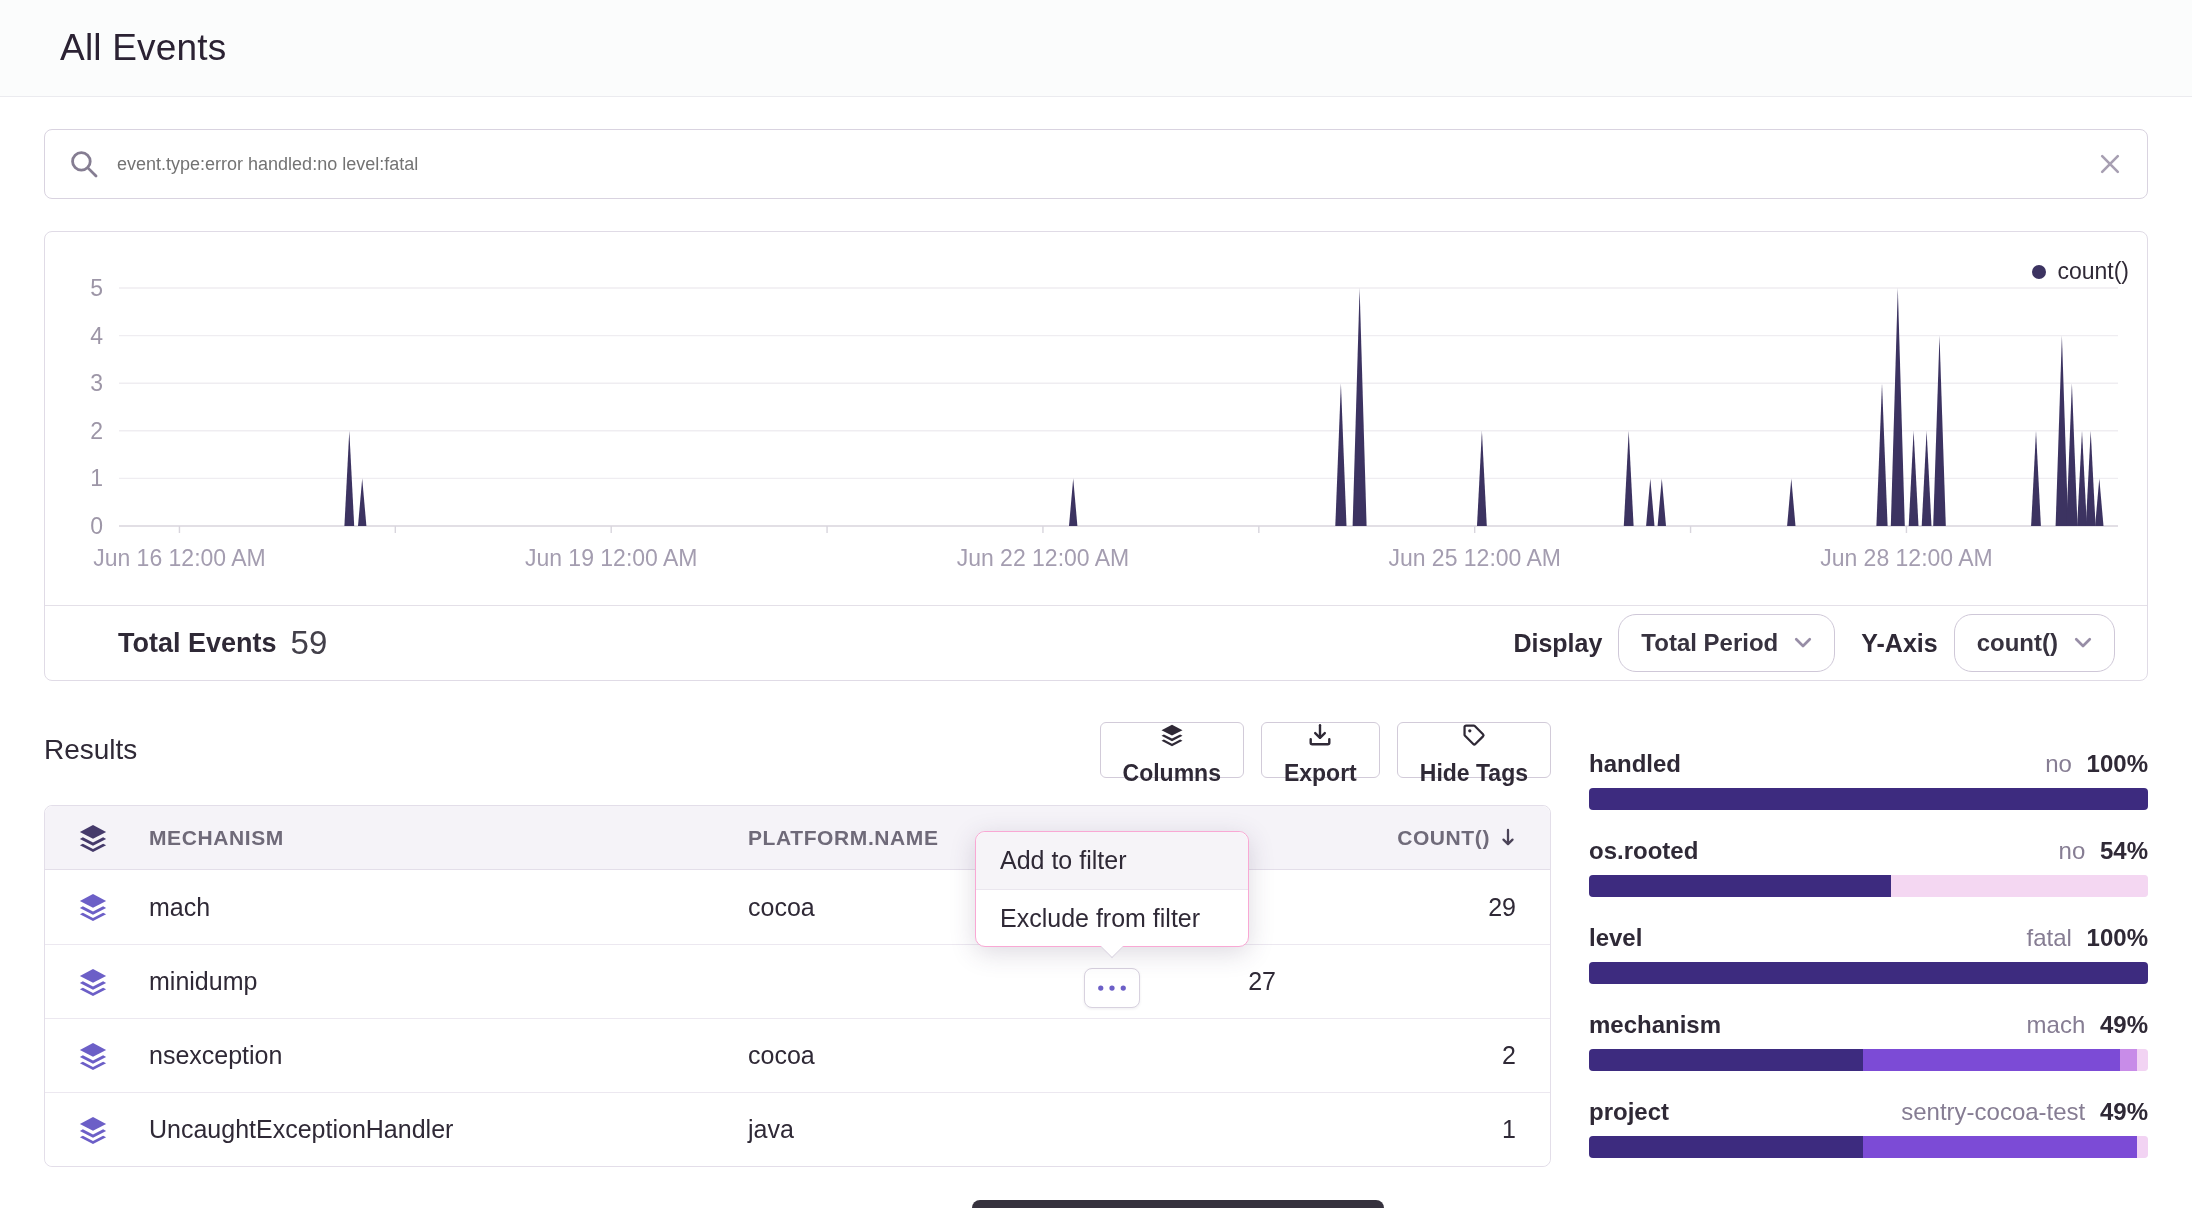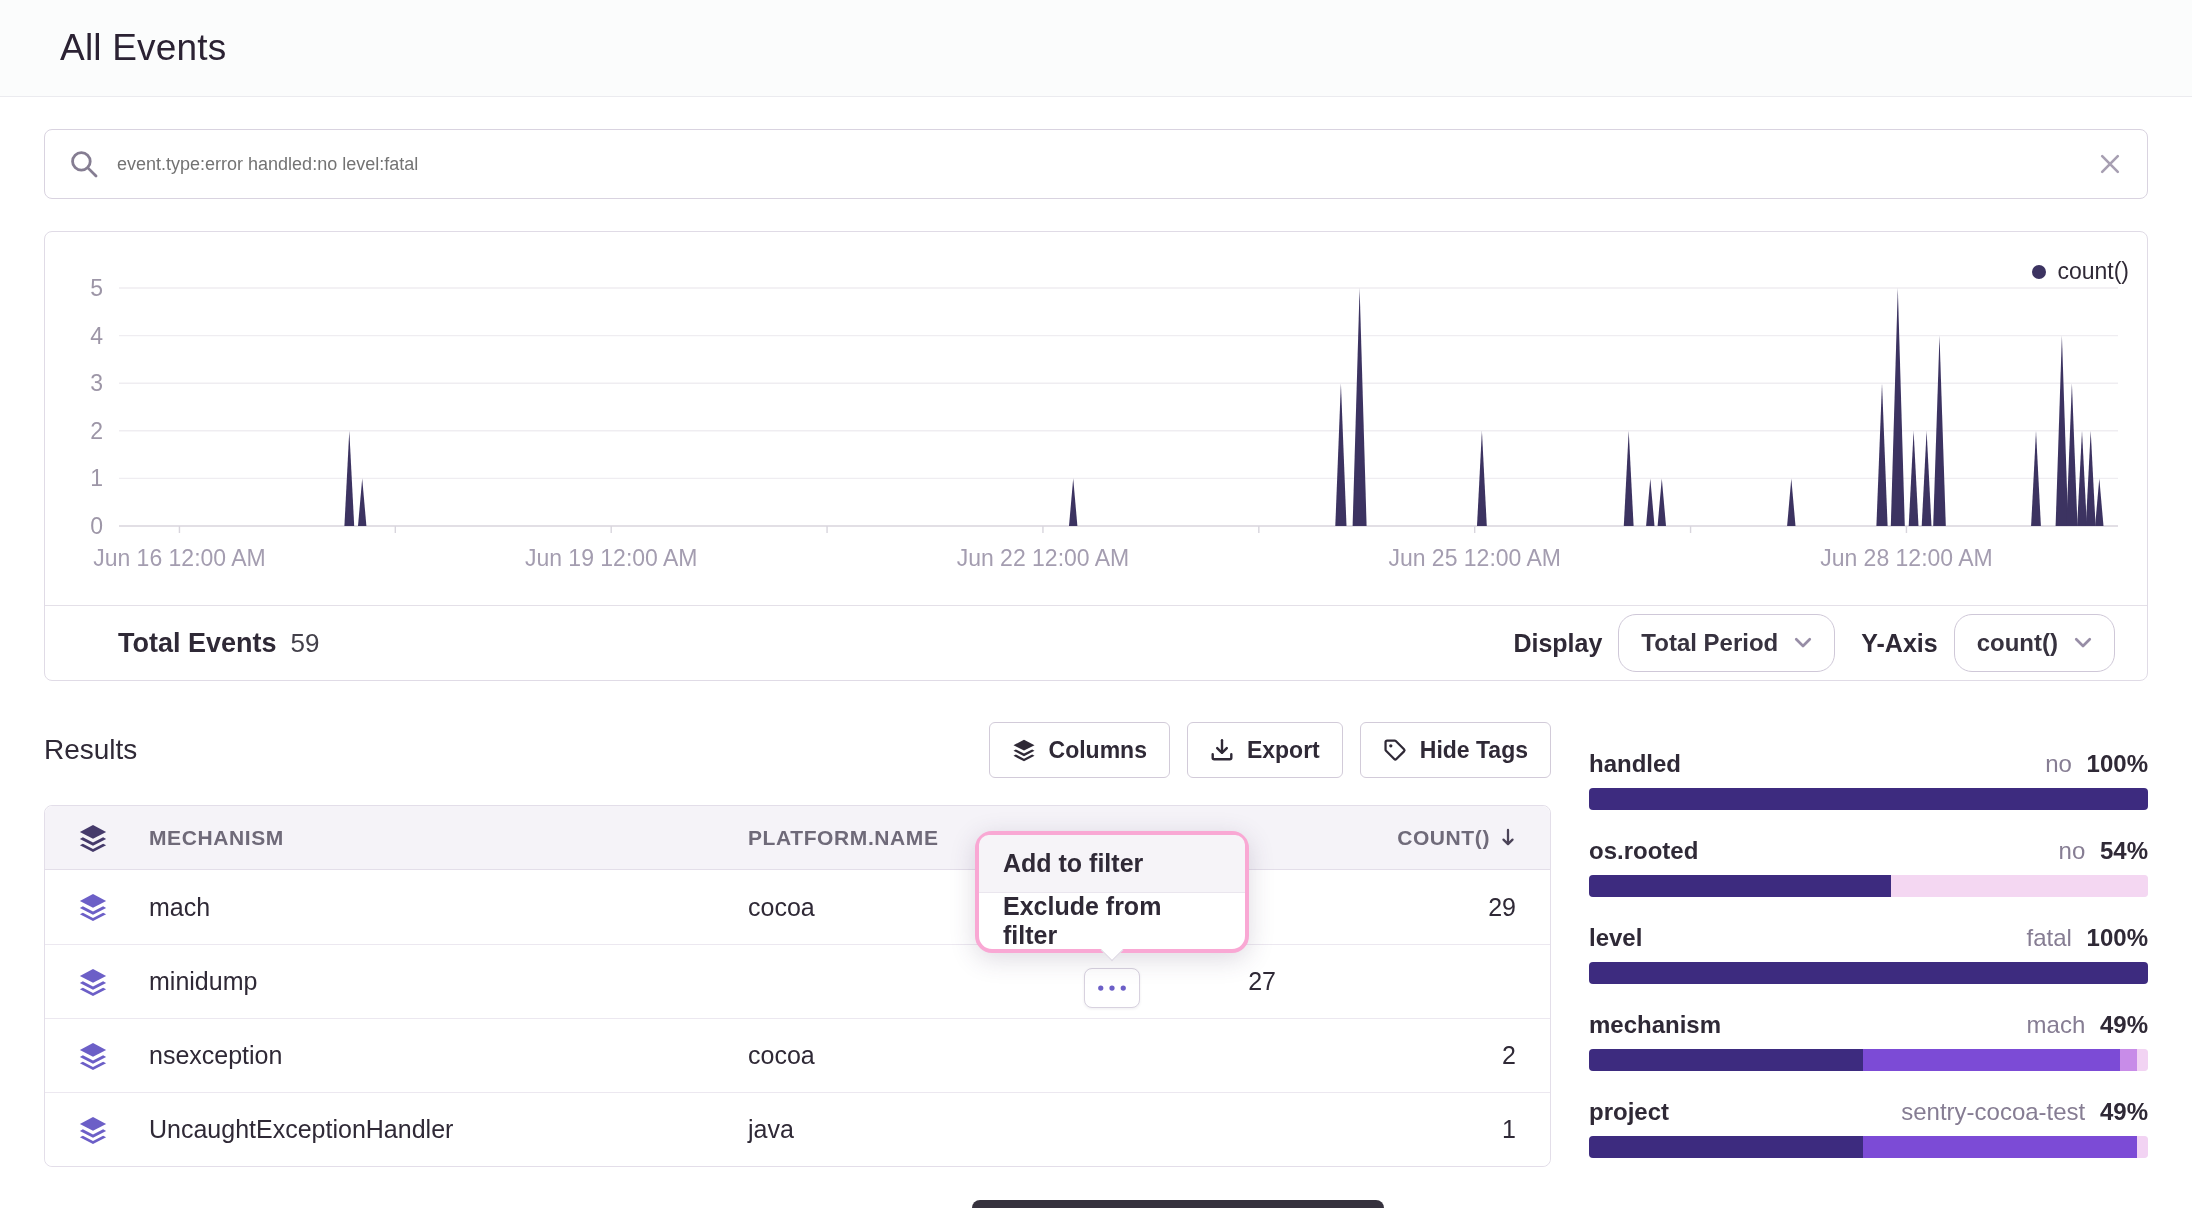--- a/index.html
+++ b/index.html
@@ -26,37 +26,37 @@
 
   
   .chart-panel { margin:32px 44px 0; border:1px solid #e0dbe6; border-radius:8px; background:#fff; }
   .chart-area { position:relative; height:373px; }
   #chart-svg { position:absolute; left:0; top:0; width:100%; height:100%; }
   .legend { position:absolute; top:26px; right:18px; display:flex; align-items:center; gap:11px;
             font-size:23px; color:#2f2936; }
   .legend .dot { width:14px; height:14px; border-radius:50%; background:#3c3361; }
   .chart-footer { height:75px; border-top:1px solid #e4e0e8; display:flex; align-items:center; padding:0 32px; }
   .tl { font-weight:bold; font-size:27px;margin-left:41px; }
-  .tv { font-size:26px; color:#43404a; margin-left:14px; }
+  .tv { font-size:33px; color:#43404a; margin-left:14px; }
   .fspacer { flex:1; }
   .flabel { font-weight:bold; font-size:25px; color:#2f2936; margin-left:26px; }
   .dd { display:flex; align-items:center; gap:16px; height:58px; padding:0 22px; margin-left:16px;
         background:#fff; border:1px solid #cfc8d8; border-radius:18px; font-family:inherit;
         font-size:24px; font-weight:600; color:#37323f; cursor:pointer; }
   .dd svg { width:18px; height:12px; }
 
   
   .main-row { display:flex; gap:38px; padding:0 44px; margin-top:40px; align-items:flex-start; }
   .left-col { width:1507px; flex:none; }
   .results-header { display:flex; align-items:center; height:58px; }
   .results-header h2 { margin:0; font-size:28px; font-weight:normal; color:#2f2936;text-align:center; }
   .toolbar { margin-left:auto; display:flex; gap:17px; }
   .tbtn { height:56px; display:flex; align-items:center; gap:13px; padding:0 22px;
           background:#fff; border:1px solid #d2cbd9; border-radius:6px; font-family:inherit;
-          font-size:23px; font-weight:bold; color:#2f2936; cursor:pointer; }
+          font-size:23px; font-weight:bold; color:#2f2936; cursor:pointer;flex-direction:column; }
   .tbtn .bi svg { width:24px; height:24px; display:block; }
 
   
   .table-wrap { margin-top:26px; position:relative; border:1px solid #e3dee9; border-radius:8px; background:#fff; }
   .thead, .trow { display:grid; grid-template-columns:96px 599px 1fr 240px; align-items:center; }
   .thead { height:64px; background:#f5f3f8; border-radius:8px 8px 0 0; border-bottom:1px solid #e3dee9;
            font-size:21px; font-weight:bold; color:#6f6a79; letter-spacing:.6px; }
   .trow { height:74px; font-size:25px; color:#2f2936; background:#fff; }
   .trow + .trow { border-top:1px solid #ece8f0; }
   .trow:last-child { border-radius:0 0 8px 8px; }
@@ -66,21 +66,21 @@
   .num { display:flex; justify-content:flex-end; align-items:center; gap:10px; padding-right:34px; }
   .num svg { width:16px; height:20px; }
 
   
   .dots-btn { position:absolute; left:1039px; top:162px; width:56px; height:40px; z-index:3;
               background:#fff; border:1px solid #d8d2df; border-radius:8px; cursor:pointer;
               display:flex; align-items:center; justify-content:center;
               box-shadow:0 1px 3px rgba(40,30,60,.08); }
   .dots-btn svg { width:30px; height:8px; display:block; }
   .menu { position:absolute; left:930px; top:25px; width:274px; z-index:5; background:#fff;
-          border:4px solid #f9a8d4; border-radius:17px; box-shadow:0 6px 26px rgba(64,50,90,.18);font-weight:bold; }
+          border:1px solid #f9a8d4; border-radius:10px; box-shadow:0 6px 26px rgba(64,50,90,.18); }
   .menu-item { height:57px; display:flex; align-items:center; padding:0 24px; font-size:25px;
                color:#2f2936; cursor:pointer; }
   .menu-item:first-child { border-radius:10px 10px 0 0; background:#f6f4f8; }
   .menu-item + .menu-item { border-top:1px solid #eae6ee; }
   .menu-arrow { position:absolute; left:50%; bottom:-9px; width:16px; height:16px; background:#fff;
                 border-right:1px solid #dcd6e2; border-bottom:1px solid #dcd6e2;
                 transform:translateX(-50%) rotate(45deg); }
 
   
   .right-col { flex:1; min-width:0; }

